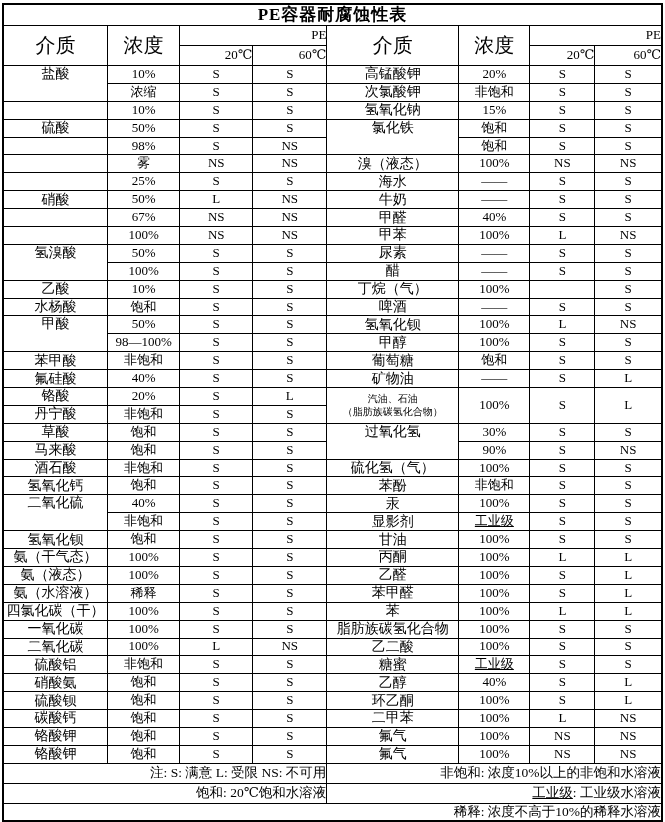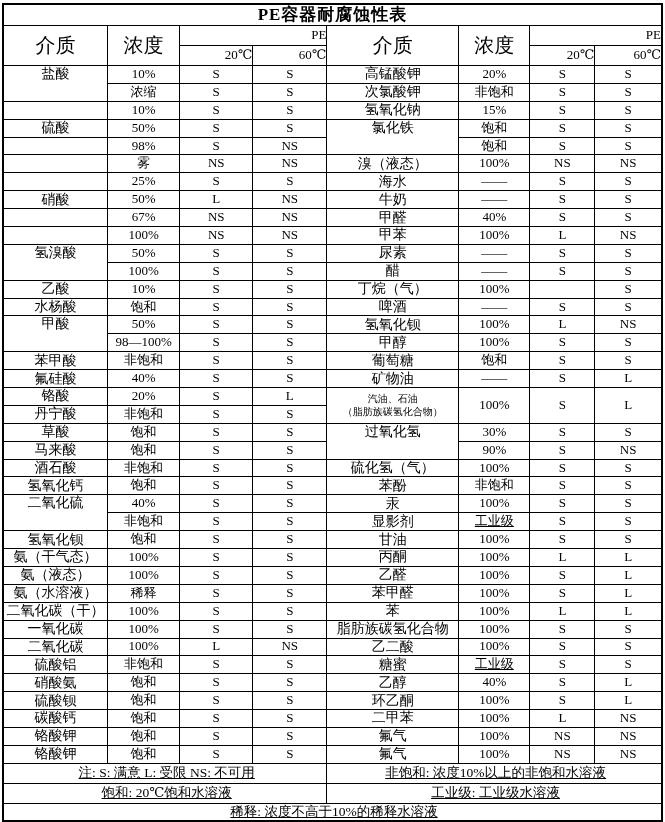--- a/index.html
+++ b/index.html
@@ -8,21 +8,21 @@
   table{border-collapse:collapse;table-layout:fixed;width:661px;border:2px solid #000;background:#fff;}
   td{border:1px solid #000;padding:0;text-align:center;vertical-align:middle;overflow:hidden;white-space:nowrap;font-size:13px;line-height:1.15;}
   .title-row td{height:20px;font-size:17px;font-weight:bold;letter-spacing:1px;}
   .hrow td{height:19px;font-size:20px;}
   .hrow .pe{font-size:13px;text-align:right;}
   tbody tr{height:17.9px;}
   td.med{font-size:14px;}
   td.mid{font-size:10px;line-height:1.3;white-space:normal;}
   td.vt{vertical-align:top;line-height:16px;}
   td.u{text-decoration:underline;}
-  tfoot td{height:19px;text-align:center;padding-left:3px;font-size:13.5px;white-space:nowrap;text-decoration:underline;}
+  tfoot td{height:19px;text-align:right;padding-left:3px;font-size:13.5px;white-space:nowrap;}
   tfoot tr.last td{height:16px;border-radius:6px;}
   u{text-decoration:underline;}
 </style>
 </head>
 <body>
 
 <div class="wrap">
 <table>
   <colgroup>
     <col style="width:103px">
@@ -338,21 +338,21 @@
           <td class="med">氨（水溶液）</td>
           <td class="conc">稀释</td>
           <td class="val">S</td>
           <td class="val">S</td>
           <td class="med">苯甲醛</td>
           <td class="conc">100%</td>
           <td class="val">S</td>
           <td class="val">L</td>
         </tr>
         <tr>
-          <td class="med">二氧化碳（干）</td>
+          <td class="med">四氯化碳（干）</td>
           <td class="conc">100%</td>
           <td class="val">S</td>
           <td class="val">S</td>
           <td class="med">苯</td>
           <td class="conc">100%</td>
           <td class="val">L</td>
           <td class="val">L</td>
         </tr>
         <tr>
           <td class="med">一氧化碳</td>

